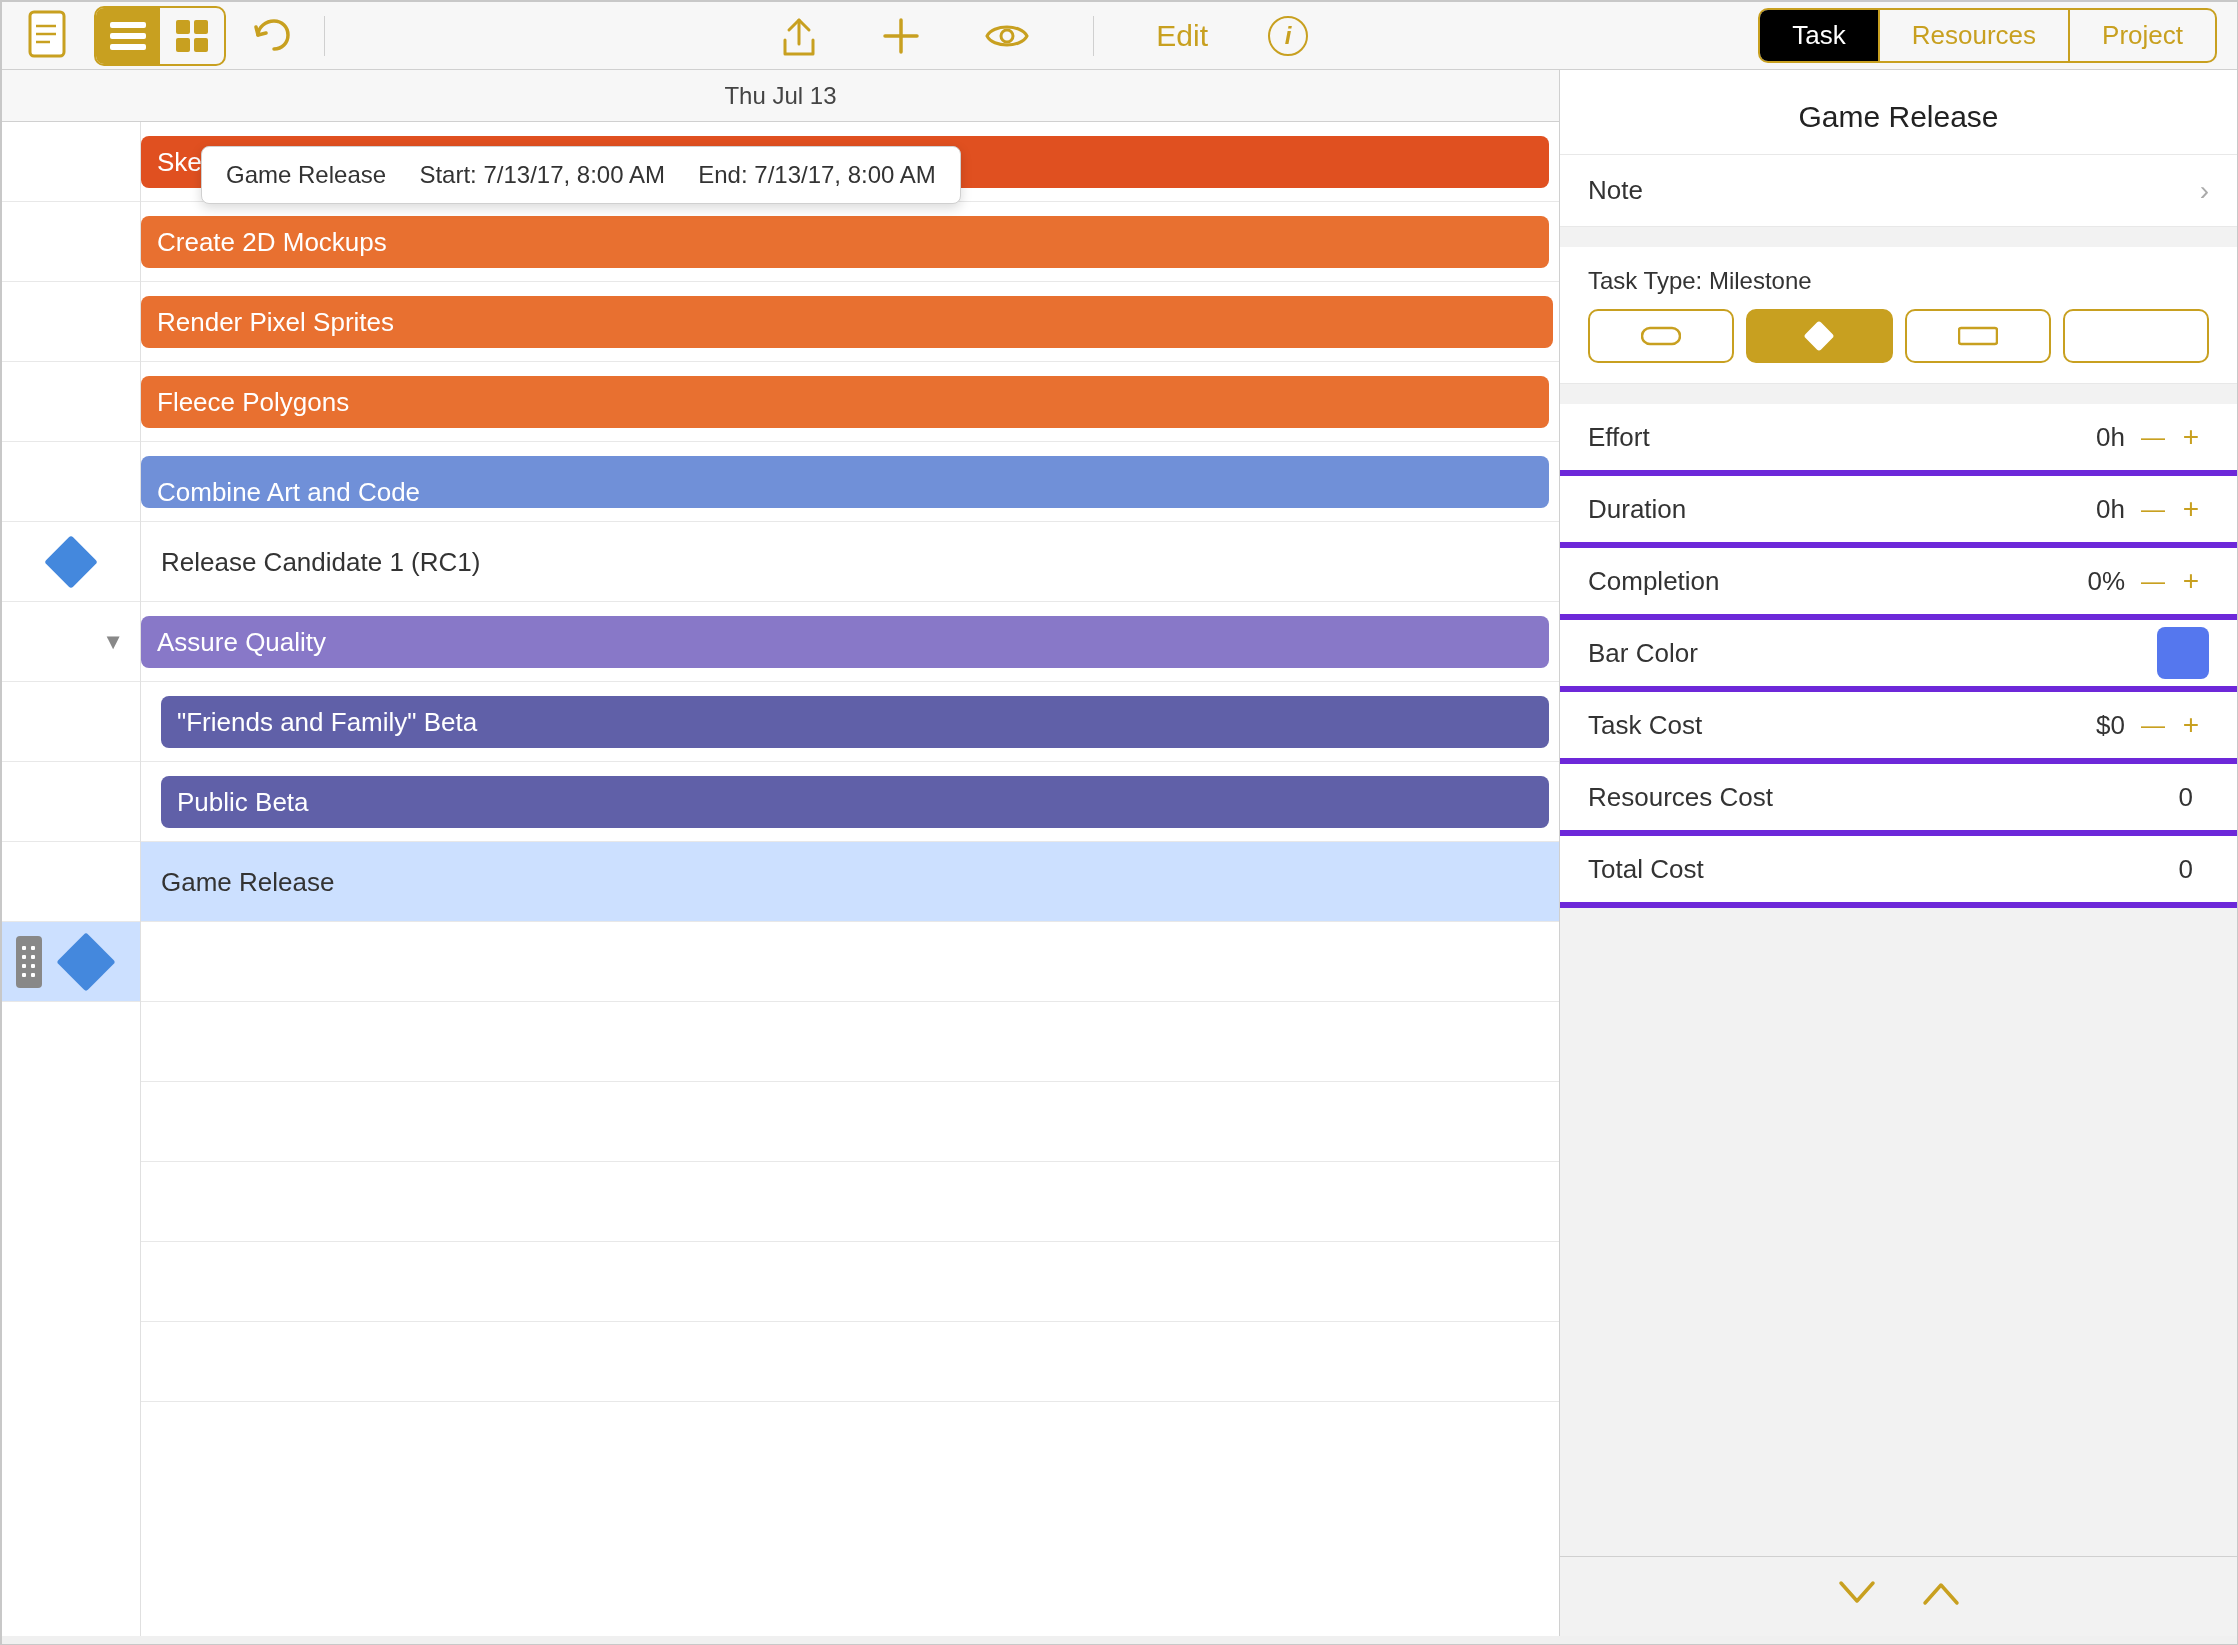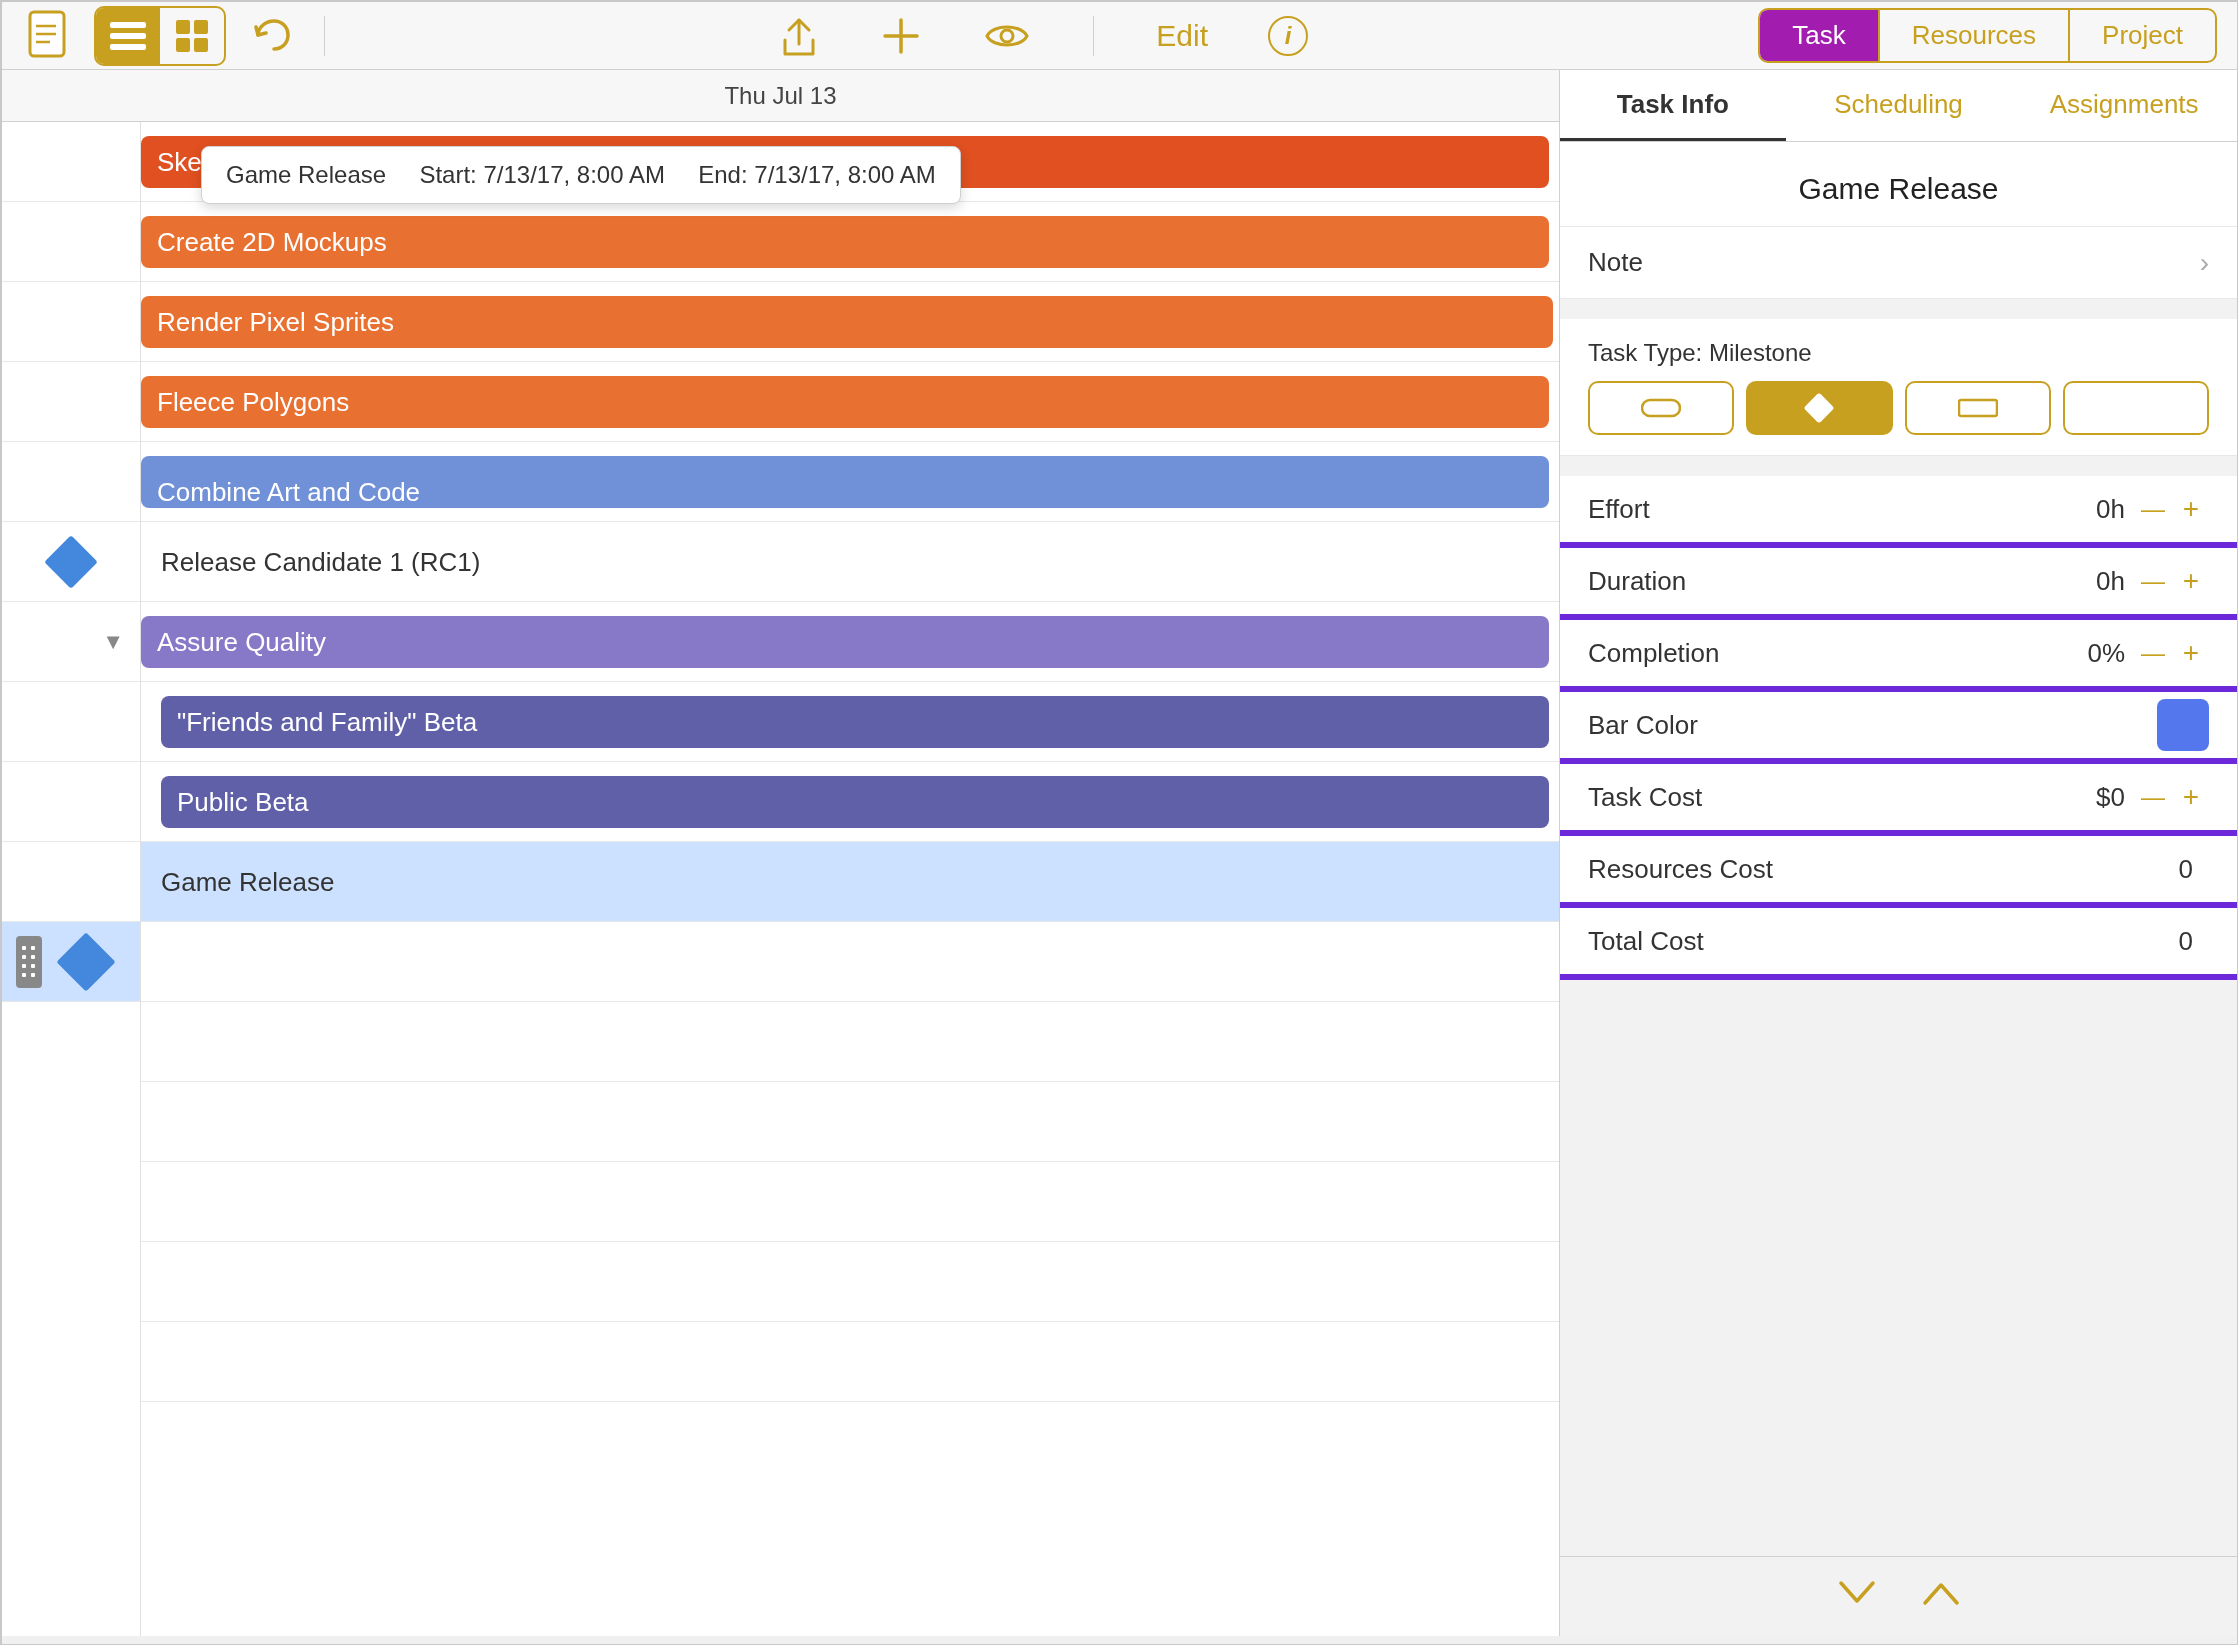--- a/index.html
+++ b/index.html
@@ -70,21 +70,21 @@
     }
     .tab-btn {
       padding: 10px 32px;
       font-size: 26px;
       border: none;
       cursor: pointer;
       background: transparent;
       color: #c8a020;
     }
     .tab-btn.active {
-      background: #a21caf;
+      background: #000000;
       color: white;
     }
     .tab-btn + .tab-btn {
       border-left: 2px solid #c8a020;
     }
 
     
     .main-layout {
       display: flex;
       height: calc(1646px - 80px);
@@ -557,25 +557,20 @@
         <div class="right-cell" style="height:80px;"></div>
         <div class="right-cell" style="height:80px;"></div>
         <div class="right-cell" style="height:80px;"></div>
 
       </div>
     </div>
   </div>
 
   <div class="right-panel">
 
-    <div class="panel-tabs">
-      <button class="panel-tab active">Task Info</button>
-      <button class="panel-tab yellow">Scheduling</button>
-      <button class="panel-tab yellow">Assignments</button>
-    </div>
 
     <div class="panel-content">
 
       <div style="background:white; border-bottom:1px solid #e8e8e8;">
         <div class="task-title">Game Release</div>
       </div>
 
       <div class="panel-row">
         <span class="panel-row-label">Note</span>
         <span class="panel-row-chevron">›</span>

